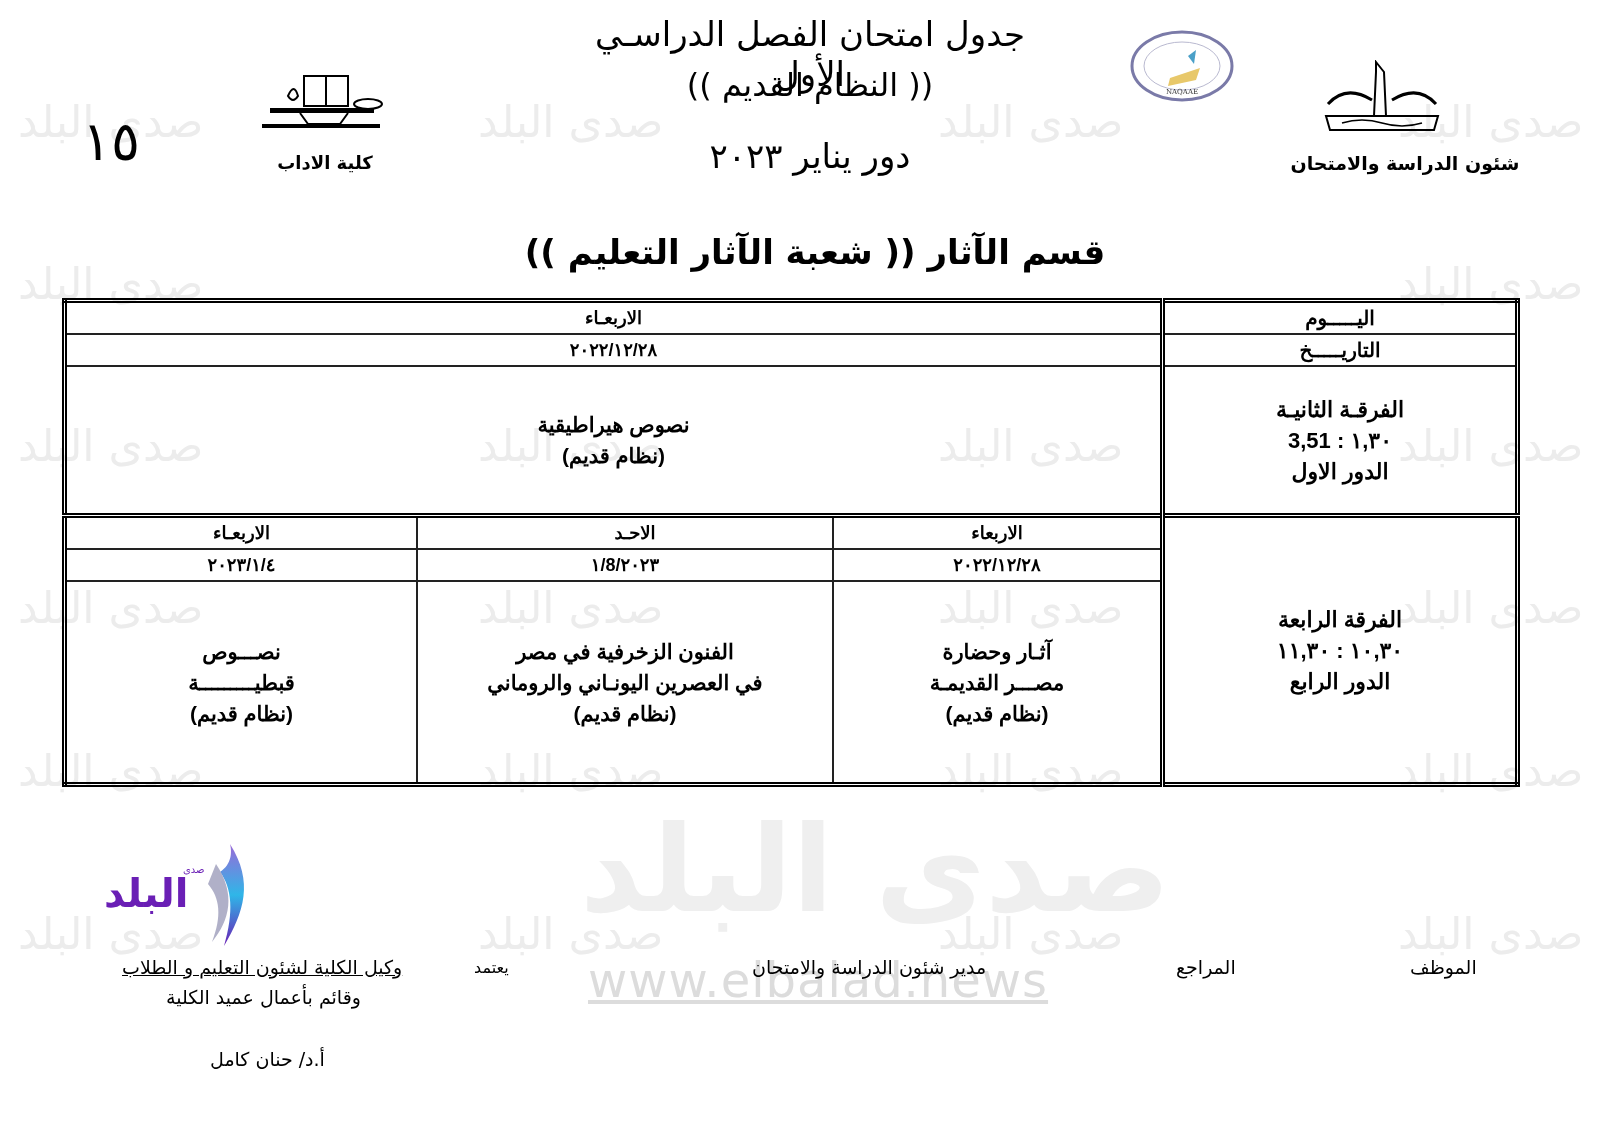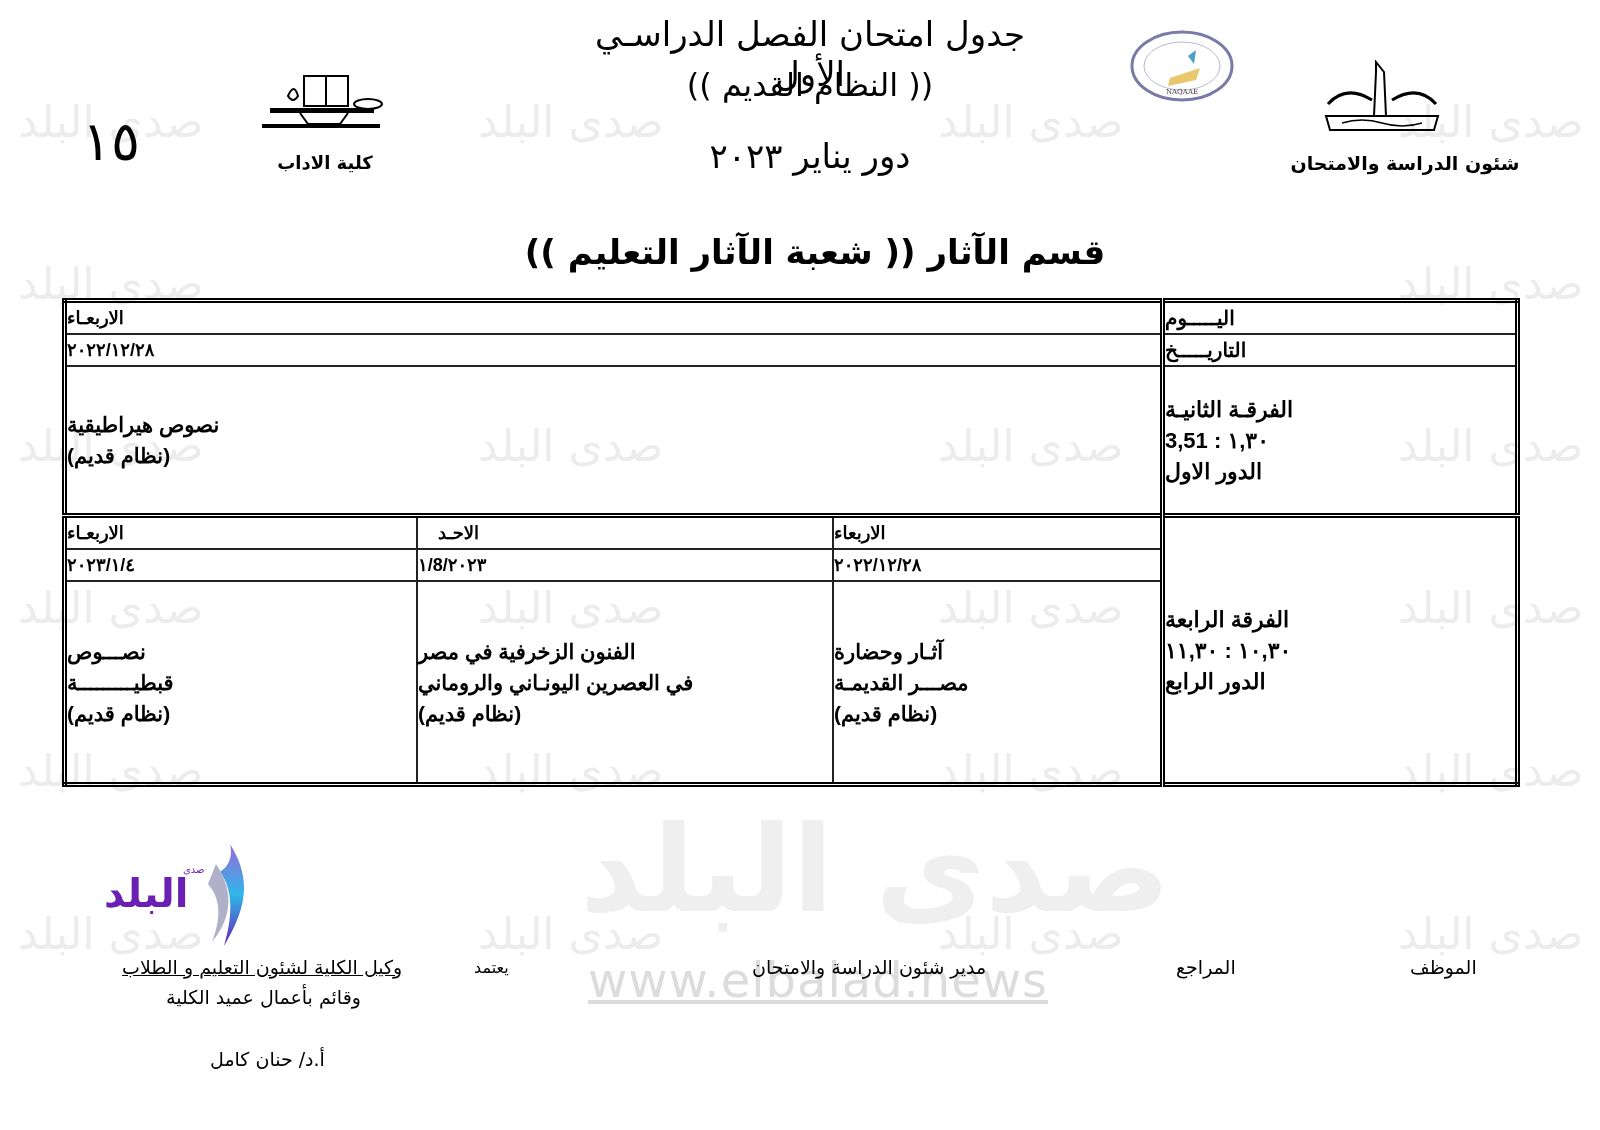--- a/index.html
+++ b/index.html
@@ -24,21 +24,21 @@
   .title-round{ left: 660px; top: 136px; width: 300px; font-size: 34px; }
   .page-num { left: 82px; top: 110px; font-size: 54px; font-family: "DejaVu Sans", sans-serif; }
   .faculty-label { left: 250px; top: 152px; width: 150px; font-size: 18px; font-weight: bold; }
   .affairs-label { left: 1290px; top: 152px; width: 230px; font-size: 19px; font-weight: bold; }
 
   .dept-title { left: 300px; top: 232px; width: 1030px; font-size: 34px; font-weight: bold; letter-spacing: 14px; }
 
   
   .sched { position: absolute; left: 62px; top: 298px; width: 1458px; border-collapse: collapse;
            font-family: "Liberation Sans", sans-serif; font-weight: bold; direction: rtl; }
-  .sched td { border: 2px solid #222; text-align: left; vertical-align: middle; padding: 0; }
+  .sched td { border: 2px solid #222; text-align: center; vertical-align: middle; padding: 0; }
   .sched { border: 5px double #000; }
   .sched .lbl { width: 350px; border-left: 5px double #000; }
   .sched .hd { height: 30px; font-size: 18px; }
   .sched .subj { font-size: 21px; line-height: 31px; }
   .sched .grp { font-size: 22px; line-height: 31px; }
   .sched tr.sep td { border-top: 5px double #000; }
 
   
   .logo-box { position: absolute; }
 

